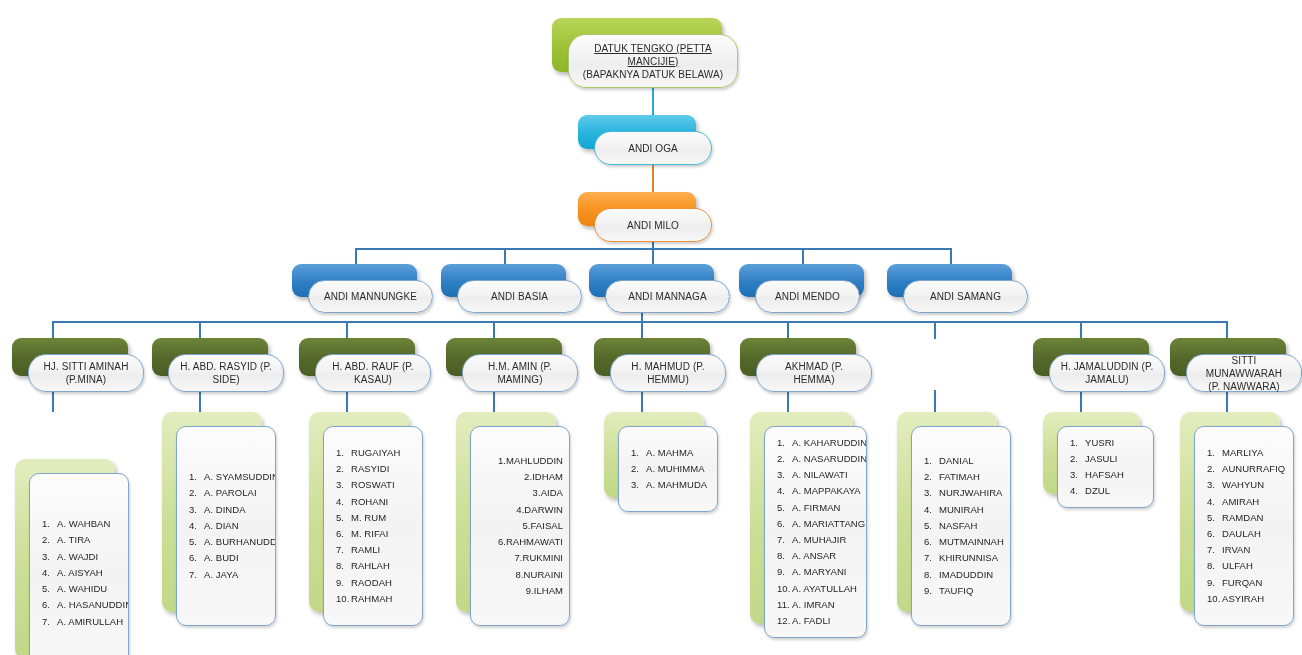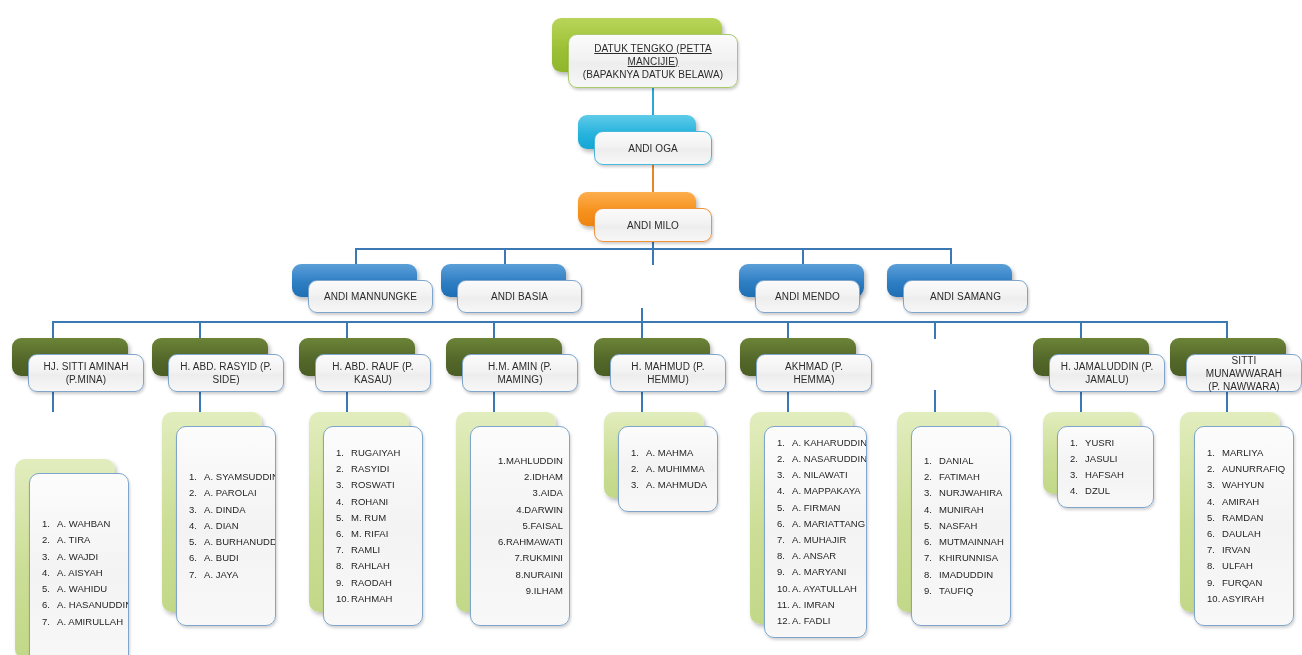--- a/index.html
+++ b/index.html
@@ -24,21 +24,21 @@
   .node{position:absolute;}
   .node .plate{
     position:absolute;left:0;top:0;width:100%;height:100%;
     border-radius:9px;
     box-shadow:2px 3px 4px rgba(0,0,0,.28);
   }
   .node .face{
     position:absolute;
     left:16px;top:16px;
     width:100%;height:100%;
-    border-radius:9px;
+    border-radius:18px;
     background:linear-gradient(180deg,#FBFBFB 0%,#F2F2F2 45%,#EDEDED 55%,#F7F7F7 100%);
     border:1px solid #7FA5CC;
     box-shadow:1px 2px 3px rgba(0,0,0,.20);
     display:flex;align-items:center;justify-content:center;
     text-align:center;
     box-sizing:border-box;
     padding:2px 6px;
   }
   .node .face .txt{
     color:#2B2B2B;
@@ -158,20 +158,26 @@
   <div class="node" style="left:292px;top:264px;width:125px;height:33px;">
     <div class="plate p-blue"></div>
     <div class="face" style="width:125px;height:33px;">
       <div class="txt">ANDI MANNUNGKE</div>
     </div>
   </div>
   <div class="node" style="left:441px;top:264px;width:125px;height:33px;">
     <div class="plate p-blue"></div>
     <div class="face" style="width:125px;height:33px;">
       <div class="txt">ANDI BASIA</div>
+    </div>
+  </div>
+  <div class="node" style="left:589px;top:264px;width:125px;height:33px;">
+    <div class="plate p-blue"></div>
+    <div class="face" style="width:125px;height:33px;">
+      <div class="txt">ANDI MANNAGA</div>
     </div>
   </div>
   <div class="node" style="left:739px;top:264px;width:125px;height:33px;">
     <div class="plate p-blue"></div>
     <div class="face" style="width:105px;height:33px;">
       <div class="txt">ANDI MENDO</div>
     </div>
   </div>
   <div class="node" style="left:887px;top:264px;width:125px;height:33px;">
     <div class="plate p-blue"></div>

